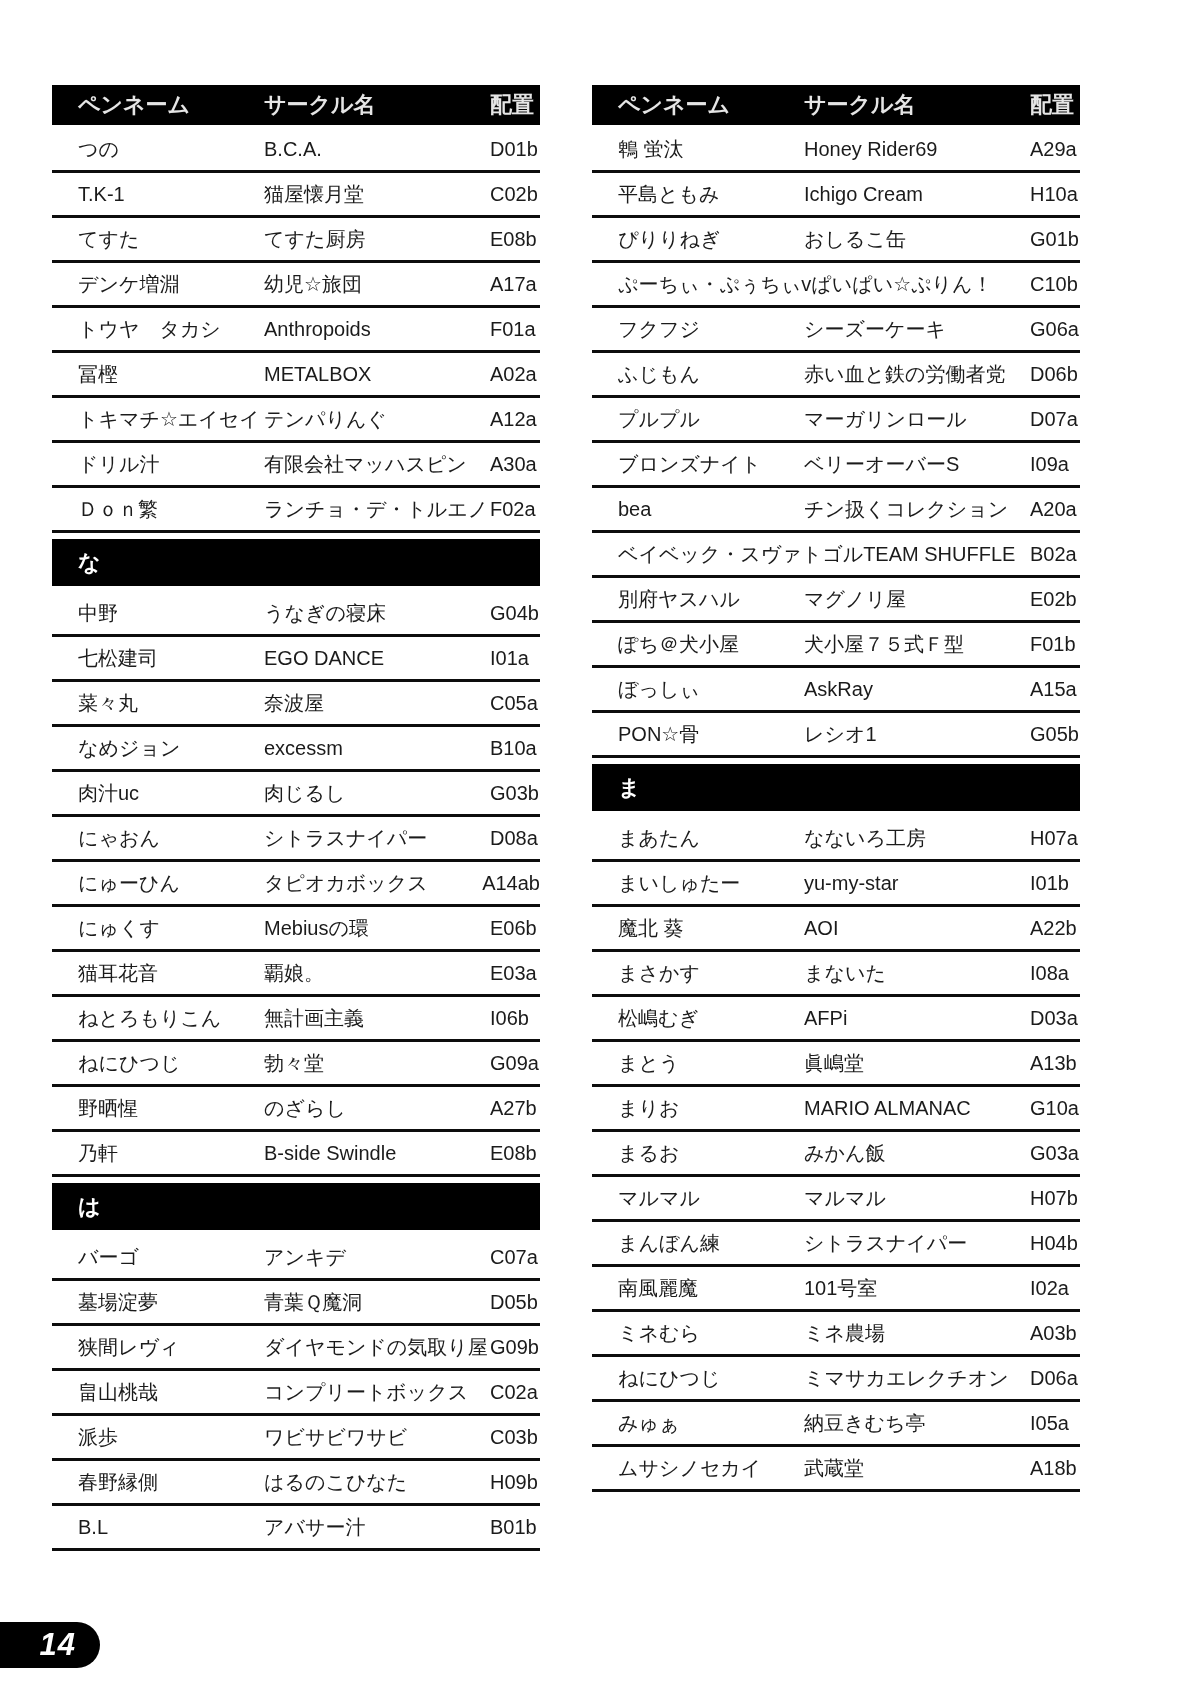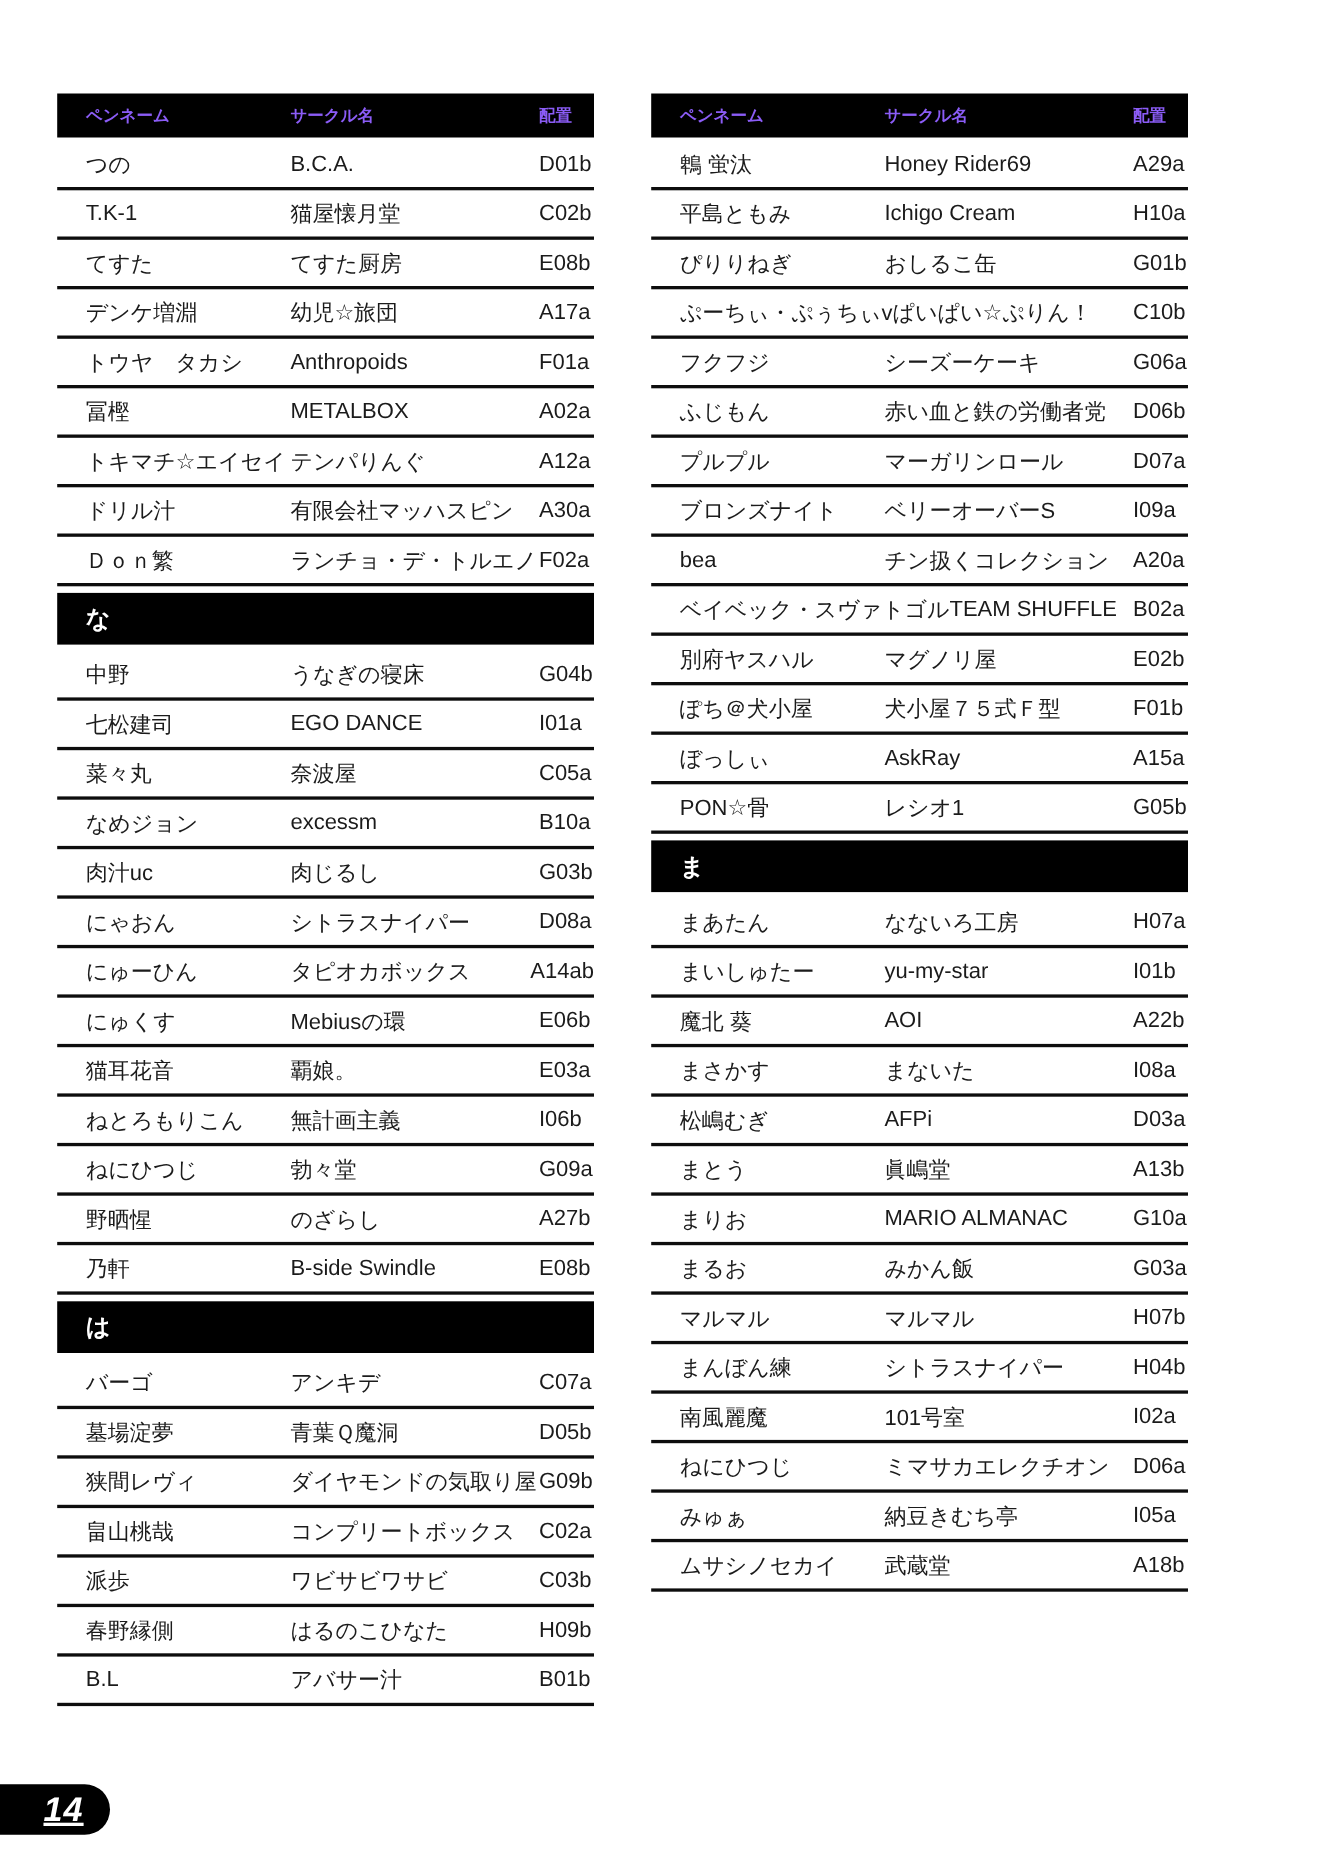--- a/index.html
+++ b/index.html
@@ -14,25 +14,25 @@
   .tables-wrap {
     position: absolute;
     top: 85px; left: 52px;
     display: flex;
     gap: 52px;
   }
   .ctable { width: 488px; display: flex; flex-direction: column; }
   .thead {
     height: 40px;
     background: #000;
-    color: #8b5cf6;
+    color: #e5e5e5;
     display: flex;
     align-items: center;
     font-weight: bold;
-    font-size: 15px;
+    font-size: 22px;
     margin-bottom: 3px;
   }
   .row {
     display: flex;
     align-items: center;
     height: 45px;
     border-bottom: 3px solid #0d0d0d;
     font-size: 20px;
     white-space: nowrap;
   }
@@ -59,21 +59,20 @@
     border-radius: 0 23px 23px 0;
     color: #fff;
     display: flex;
     align-items: center;
     justify-content: flex-end;
     padding-right: 24px;
     font-size: 31px;
     font-weight: bold;
     font-style: italic;
     letter-spacing: 1px;
-    text-decoration: underline;
   }
 </style>
 </head>
 <body>
 
 <div class="tables-wrap">
 
   <div class="ctable">
     <div class="thead">
       <div class="cell cell-pen">ペンネーム</div>
@@ -358,20 +357,25 @@
           <div class="cell cell-pen">まんぼん練</div>
           <div class="cell cell-circle">シトラスナイパー</div>
           <div class="cell cell-code">H04b</div>
         </div>
         <div class="row">
           <div class="cell cell-pen">南風麗魔</div>
           <div class="cell cell-circle">101号室</div>
           <div class="cell cell-code">I02a</div>
         </div>
         <div class="row">
+          <div class="cell cell-pen">ミネむら</div>
+          <div class="cell cell-circle">ミネ農場</div>
+          <div class="cell cell-code">A03b</div>
+        </div>
+        <div class="row">
           <div class="cell cell-pen">ねにひつじ</div>
           <div class="cell cell-circle">ミマサカエレクチオン</div>
           <div class="cell cell-code">D06a</div>
         </div>
         <div class="row">
           <div class="cell cell-pen">みゅぁ</div>
           <div class="cell cell-circle">納豆きむち亭</div>
           <div class="cell cell-code">I05a</div>
         </div>
         <div class="row">

